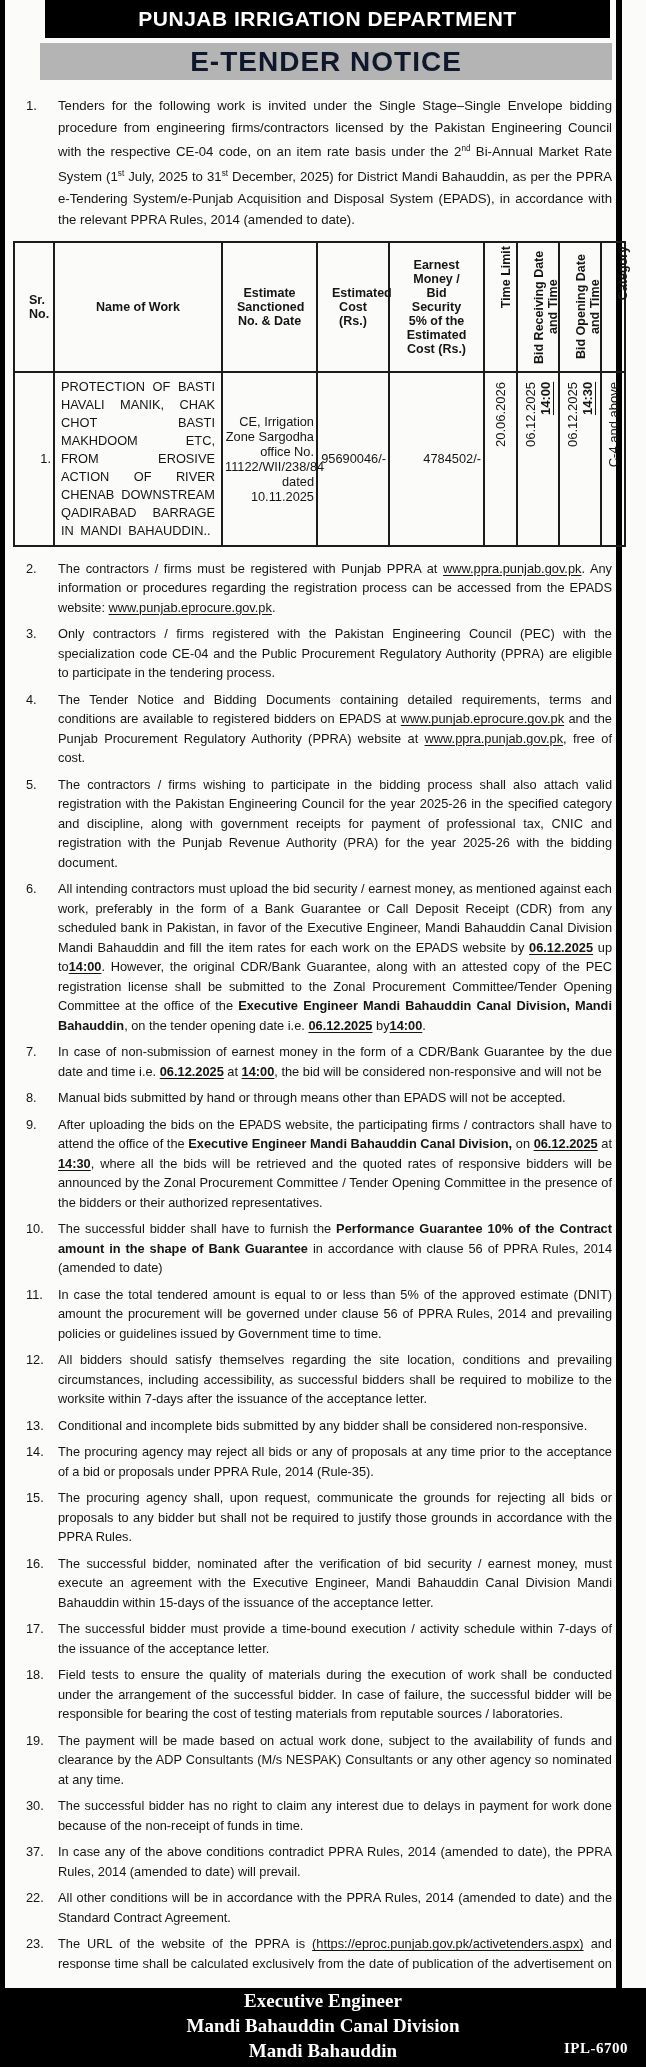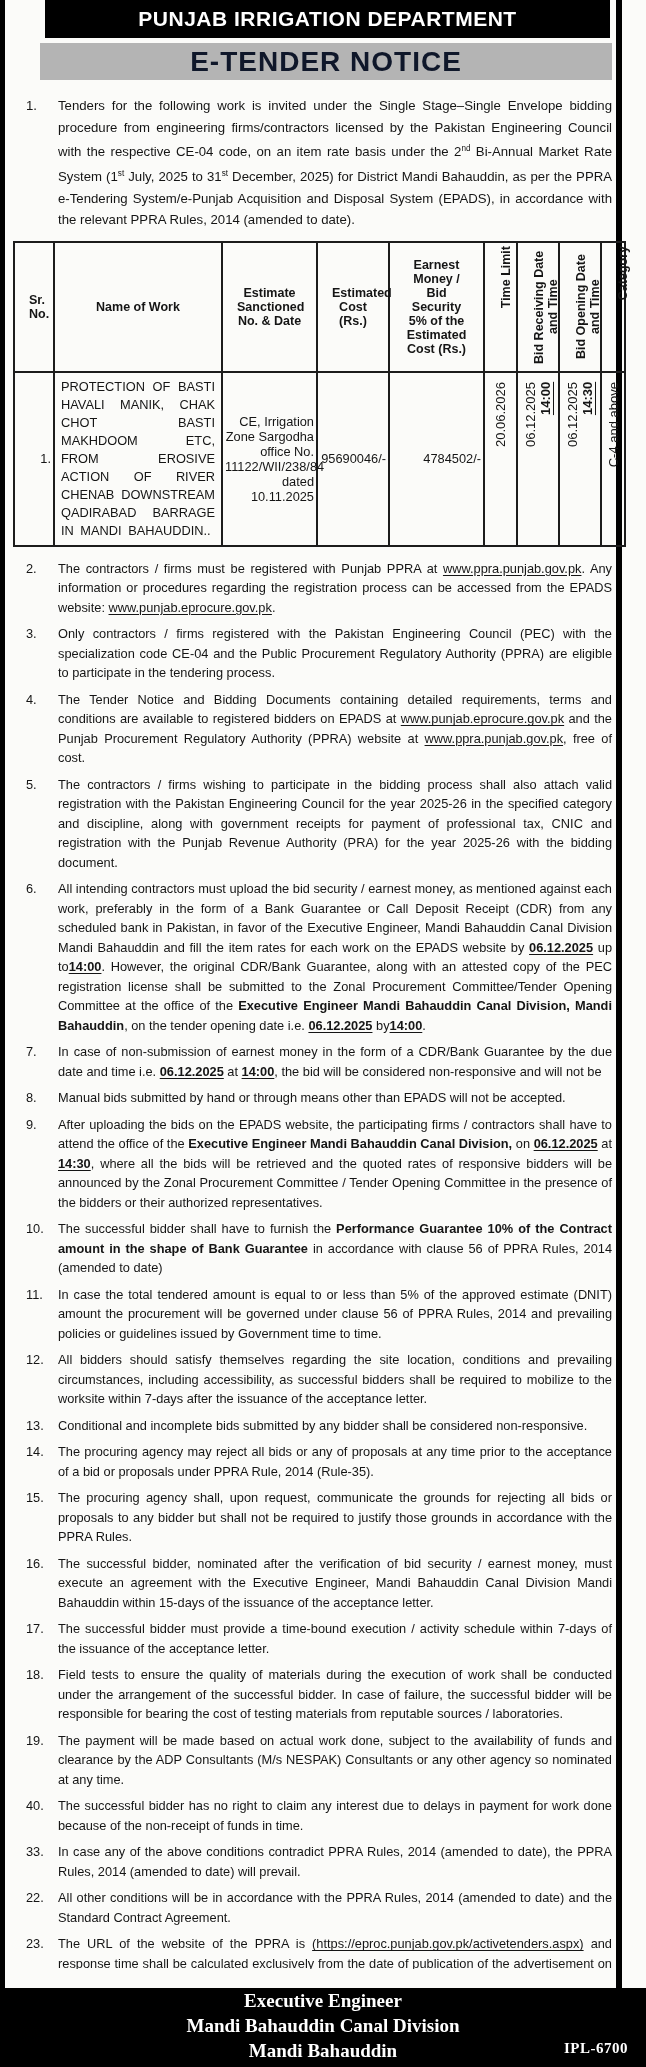--- a/index.html
+++ b/index.html
@@ -248,26 +248,26 @@
             <div class="num">18.</div>
             <div class="txt"><span>Field tests to ensure the quality of materials during the execution of work shall be conducted under the arrangement of the successful bidder. In case of failure, the successful bidder will be responsible for bearing the cost of testing materials from reputable sources / laboratories.</span></div>
           </div>
 
           <div class="item">
             <div class="num">19.</div>
             <div class="txt"><span>The payment will be made based on actual work done, subject to the availability of funds and clearance by the ADP Consultants (M/s NESPAK) Consultants or any other agency so nominated at any time.</span></div>
           </div>
 
           <div class="item">
-            <div class="num">40.</div>
+            <div class="num">30.</div>
             <div class="txt"><span>The successful bidder has no right to claim any interest due to delays in payment for work done because of the non-receipt of funds in time.</span></div>
           </div>
 
           <div class="item">
-            <div class="num">33.</div>
+            <div class="num">37.</div>
             <div class="txt"><span>In case any of the above conditions contradict PPRA Rules, 2014 (amended to date), the PPRA Rules, 2014 (amended to date) will prevail.</span></div>
           </div>
 
           <div class="item">
             <div class="num">22.</div>
             <div class="txt"><span>All other conditions will be in accordance with the PPRA Rules, 2014 (amended to date) and the Standard Contract Agreement.</span></div>
           </div>
 
           <div class="item">
             <div class="num">23.</div>

